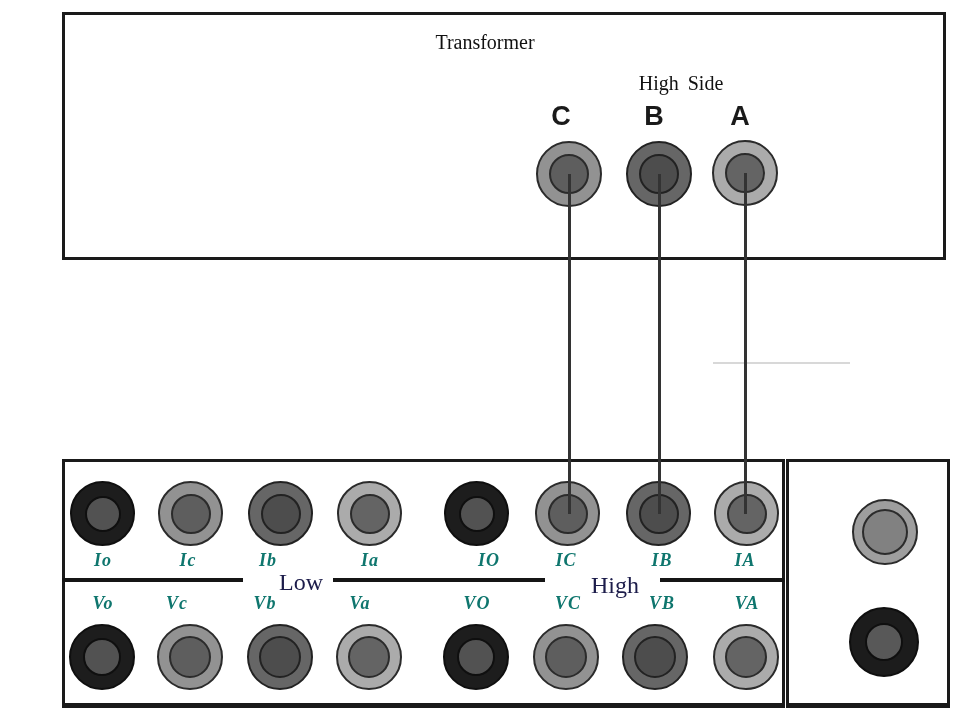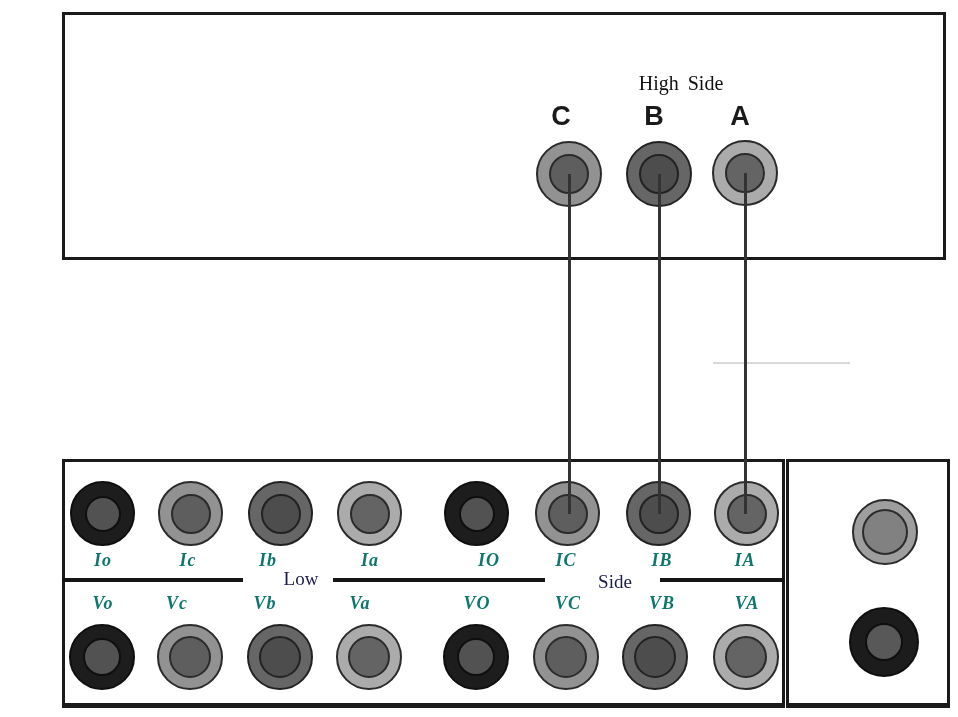--- a/index.html
+++ b/index.html
@@ -12,34 +12,35 @@
   .term{position:absolute;border-radius:50%;border:2px solid #2b2b2b;box-sizing:border-box;z-index:2;}
   .term .core{
     position:absolute;left:50%;top:50%;transform:translate(-50%,-50%);
     border-radius:50%;border:2px solid #2b2b2b;box-sizing:border-box;display:block;
   }
   .wire{position:absolute;width:3px;z-index:4;}
   .lbl{position:absolute;text-align:center;white-space:nowrap;z-index:3;line-height:1.1;}
   .serif16{font-size:20px;word-spacing:4px;}
   .cba{font-family:"Liberation Sans", sans-serif;font-weight:bold;font-size:27px;color:#1a1a1a;}
   .tlabel{font-weight:bold;font-size:18px;letter-spacing:1px;color:#0f766e;font-style:italic;}
-  .annot{font-size:19px;}
+  .annot{font-size:24px;}
   .sep{position:absolute;height:4px;z-index:1;}
   .faint{position:absolute;z-index:0;}
 </style>
 </head>
 <body>
 
 <div class="canvas">
 
   <div class="faint" style="left: 713px; top: 362px; width: 137px; height: 2px; background-color: rgb(216, 216, 216);"></div>
   <div class="faint" style="left: 884px; top: 461px; width: 3px; height: 40px; background-color: rgb(216, 216, 216);"></div>
 
   <div class="box" style="left: 62px; top: 12px; width: 884px; height: 248px; border-color: rgb(26, 26, 26);"></div>
 
+  <div class="lbl serif16" style="left:405px;top:31px;width:160px">Transformer</div>
   <div class="lbl serif16" style="left:621px;top:72px;width:120px">High Side</div>
 
   <div class="lbl cba" style="left:541px;top:102px;width:40px">C</div>
   <div class="lbl cba" style="left:634px;top:102px;width:40px">B</div>
   <div class="lbl cba" style="left:720px;top:102px;width:40px">A</div>
 
   <div class="term" style="left: 536px; top: 141px; width: 66px; height: 66px; background-color: rgb(146, 146, 146); border-color: rgb(43, 43, 43);">
     <span class="core" style="width: 40px; height: 40px; background-color: rgb(94, 94, 94); border-color: rgb(43, 43, 43);"></span>
   </div>
   <div class="term" style="left: 626px; top: 141px; width: 66px; height: 66px; background-color: rgb(102, 102, 102); border-color: rgb(34, 34, 34);">
@@ -87,21 +88,21 @@
   <div class="lbl tlabel" style="left:459px;top:551px;width:60px">IO</div>
   <div class="lbl tlabel" style="left:536px;top:551px;width:60px">IC</div>
   <div class="lbl tlabel" style="left:632px;top:551px;width:60px">IB</div>
   <div class="lbl tlabel" style="left:715px;top:551px;width:60px">IA</div>
 
   <div class="sep" style="left: 62px; top: 578px; width: 181px; background-color: rgb(21, 21, 21);"></div>
   <div class="sep" style="left: 333px; top: 578px; width: 212px; background-color: rgb(21, 21, 21);"></div>
   <div class="sep" style="left: 660px; top: 578px; width: 125px; background-color: rgb(21, 21, 21);"></div>
 
   <div class="lbl annot" style="left: 271px; top: 569px; width: 60px; color: rgb(28, 28, 74);">Low</div>
-  <div class="lbl annot" style="left: 585px; top: 572px; width: 60px; color: rgb(28, 28, 74);">Side</div>
+  <div class="lbl annot" style="left: 585px; top: 572px; width: 60px; color: rgb(28, 28, 74);">High</div>
 
   <div class="lbl tlabel" style="left:73px;top:594px;width:60px">Vo</div>
   <div class="lbl tlabel" style="left:147px;top:594px;width:60px">Vc</div>
   <div class="lbl tlabel" style="left:235px;top:594px;width:60px">Vb</div>
   <div class="lbl tlabel" style="left:330px;top:594px;width:60px">Va</div>
   <div class="lbl tlabel" style="left:447px;top:594px;width:60px">VO</div>
   <div class="lbl tlabel" style="left:538px;top:594px;width:60px">VC</div>
   <div class="lbl tlabel" style="left:632px;top:594px;width:60px">VB</div>
   <div class="lbl tlabel" style="left:717px;top:594px;width:60px">VA</div>
 

